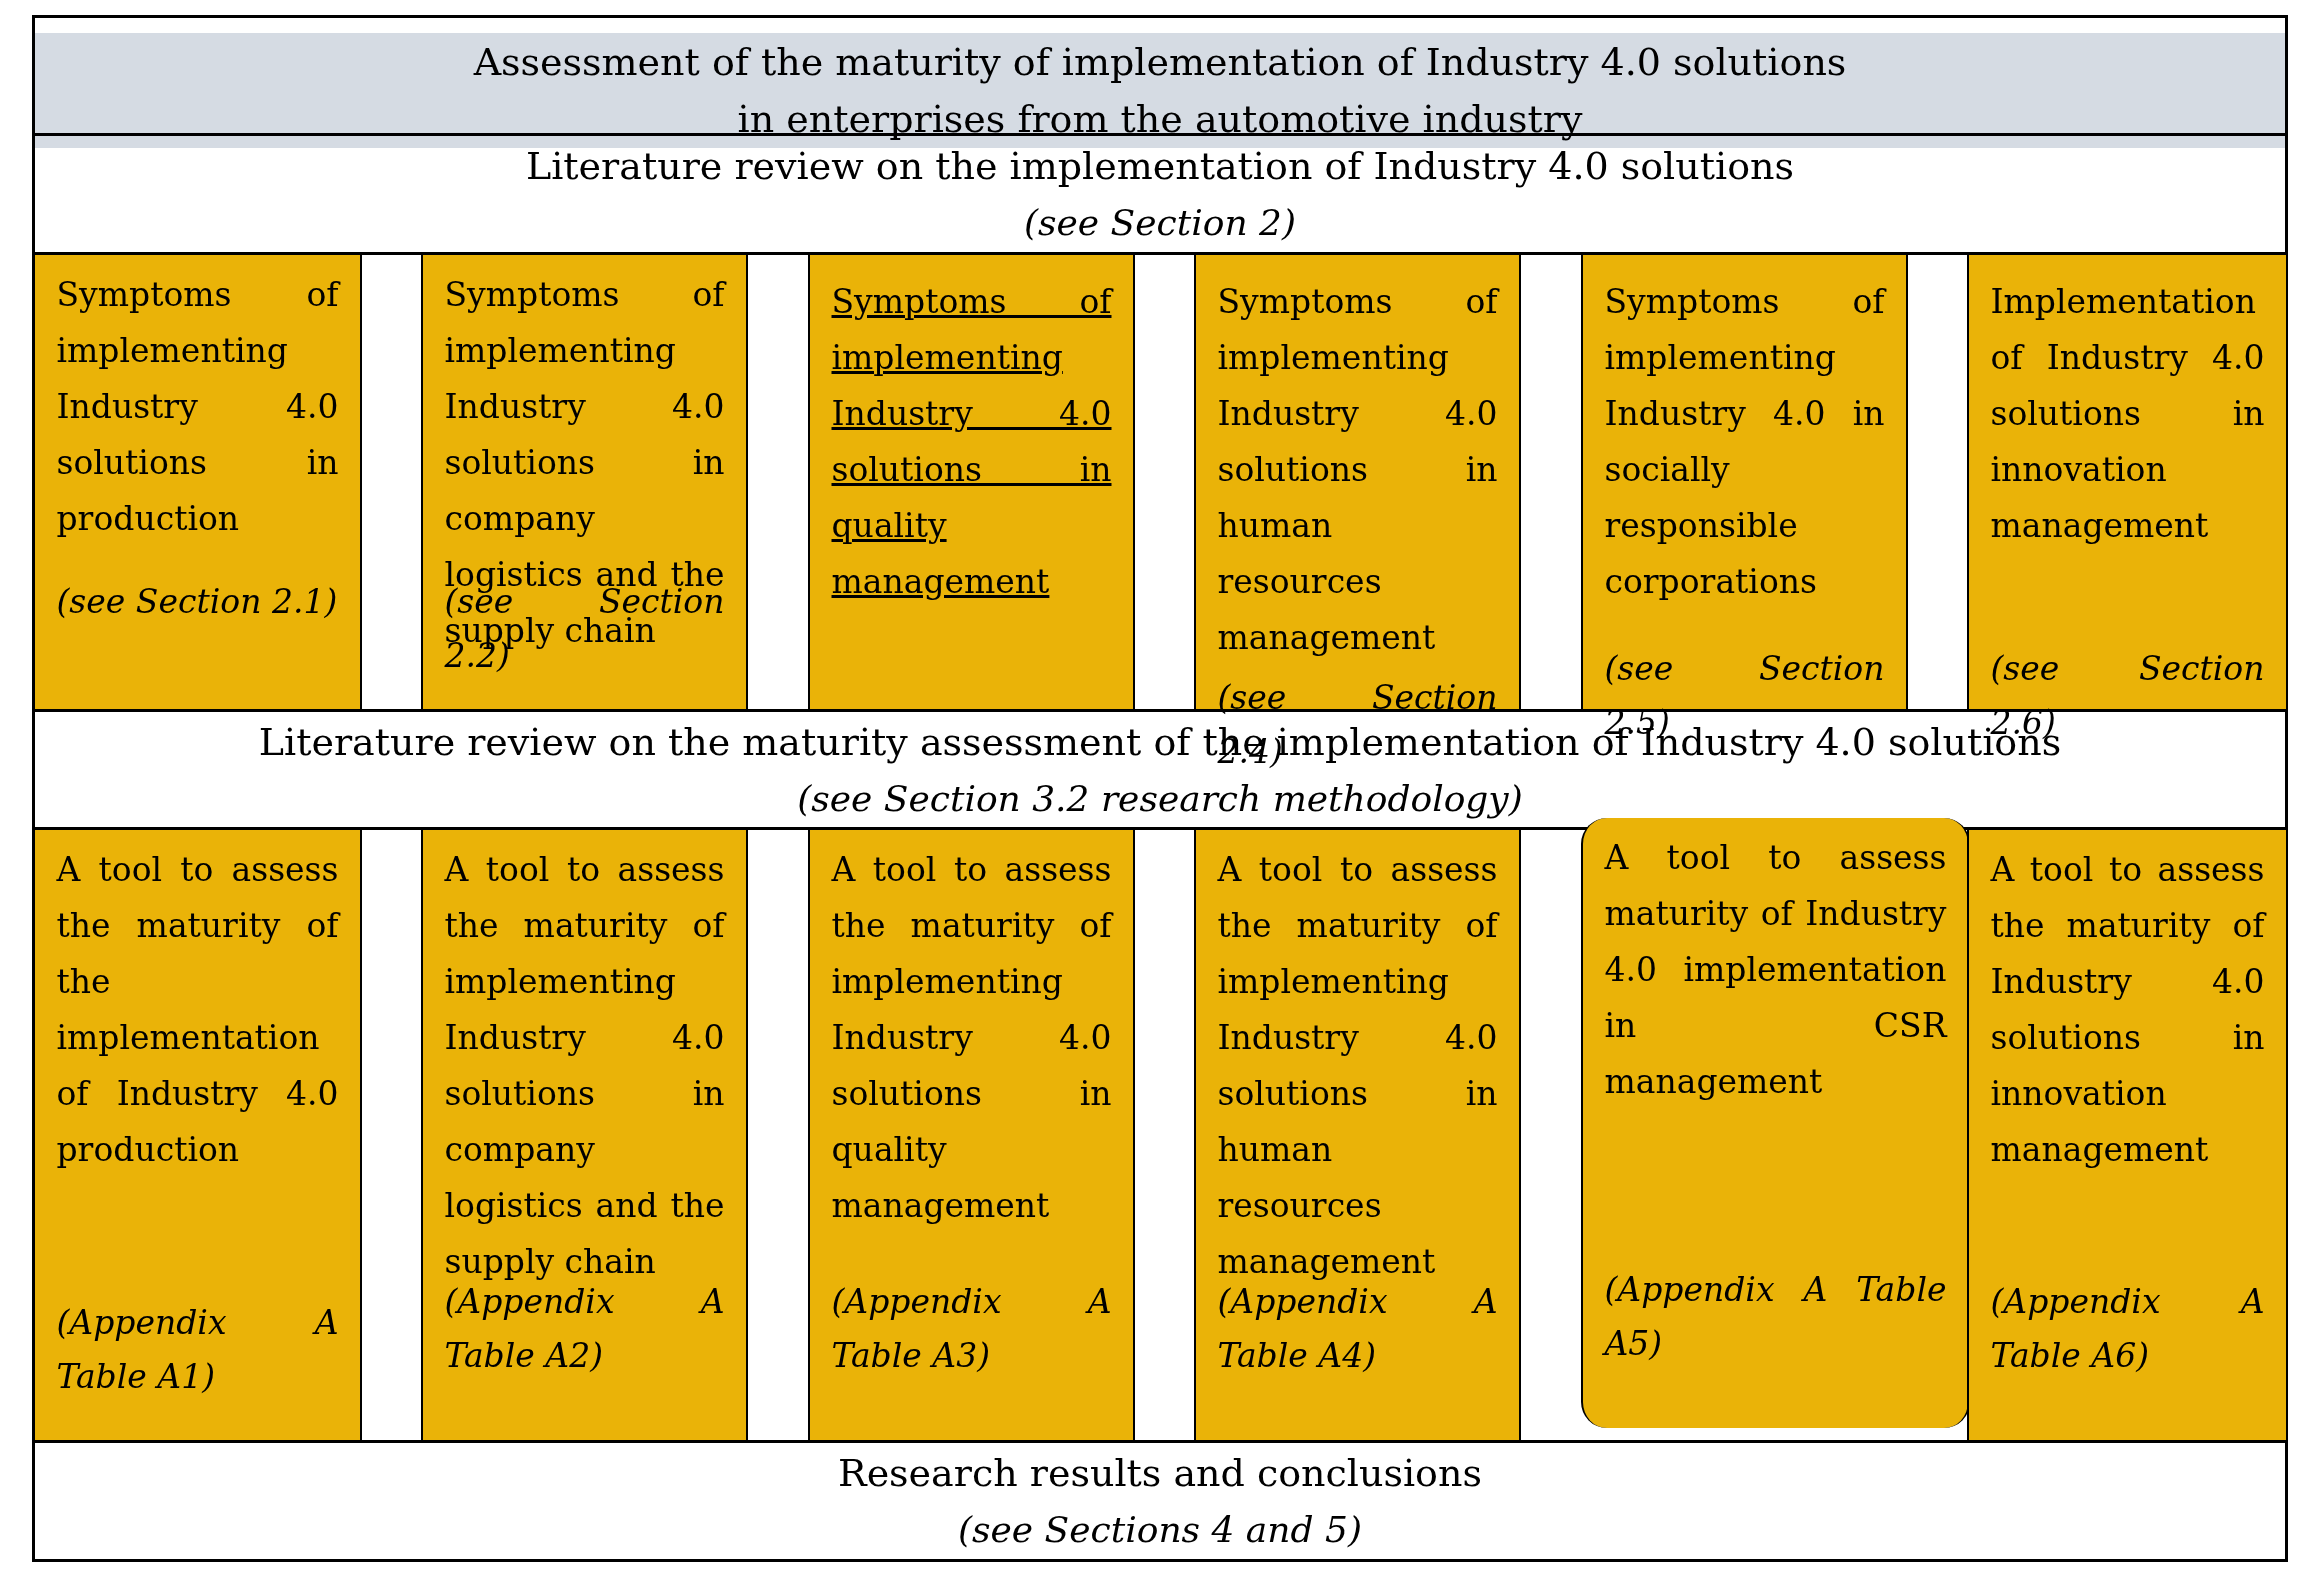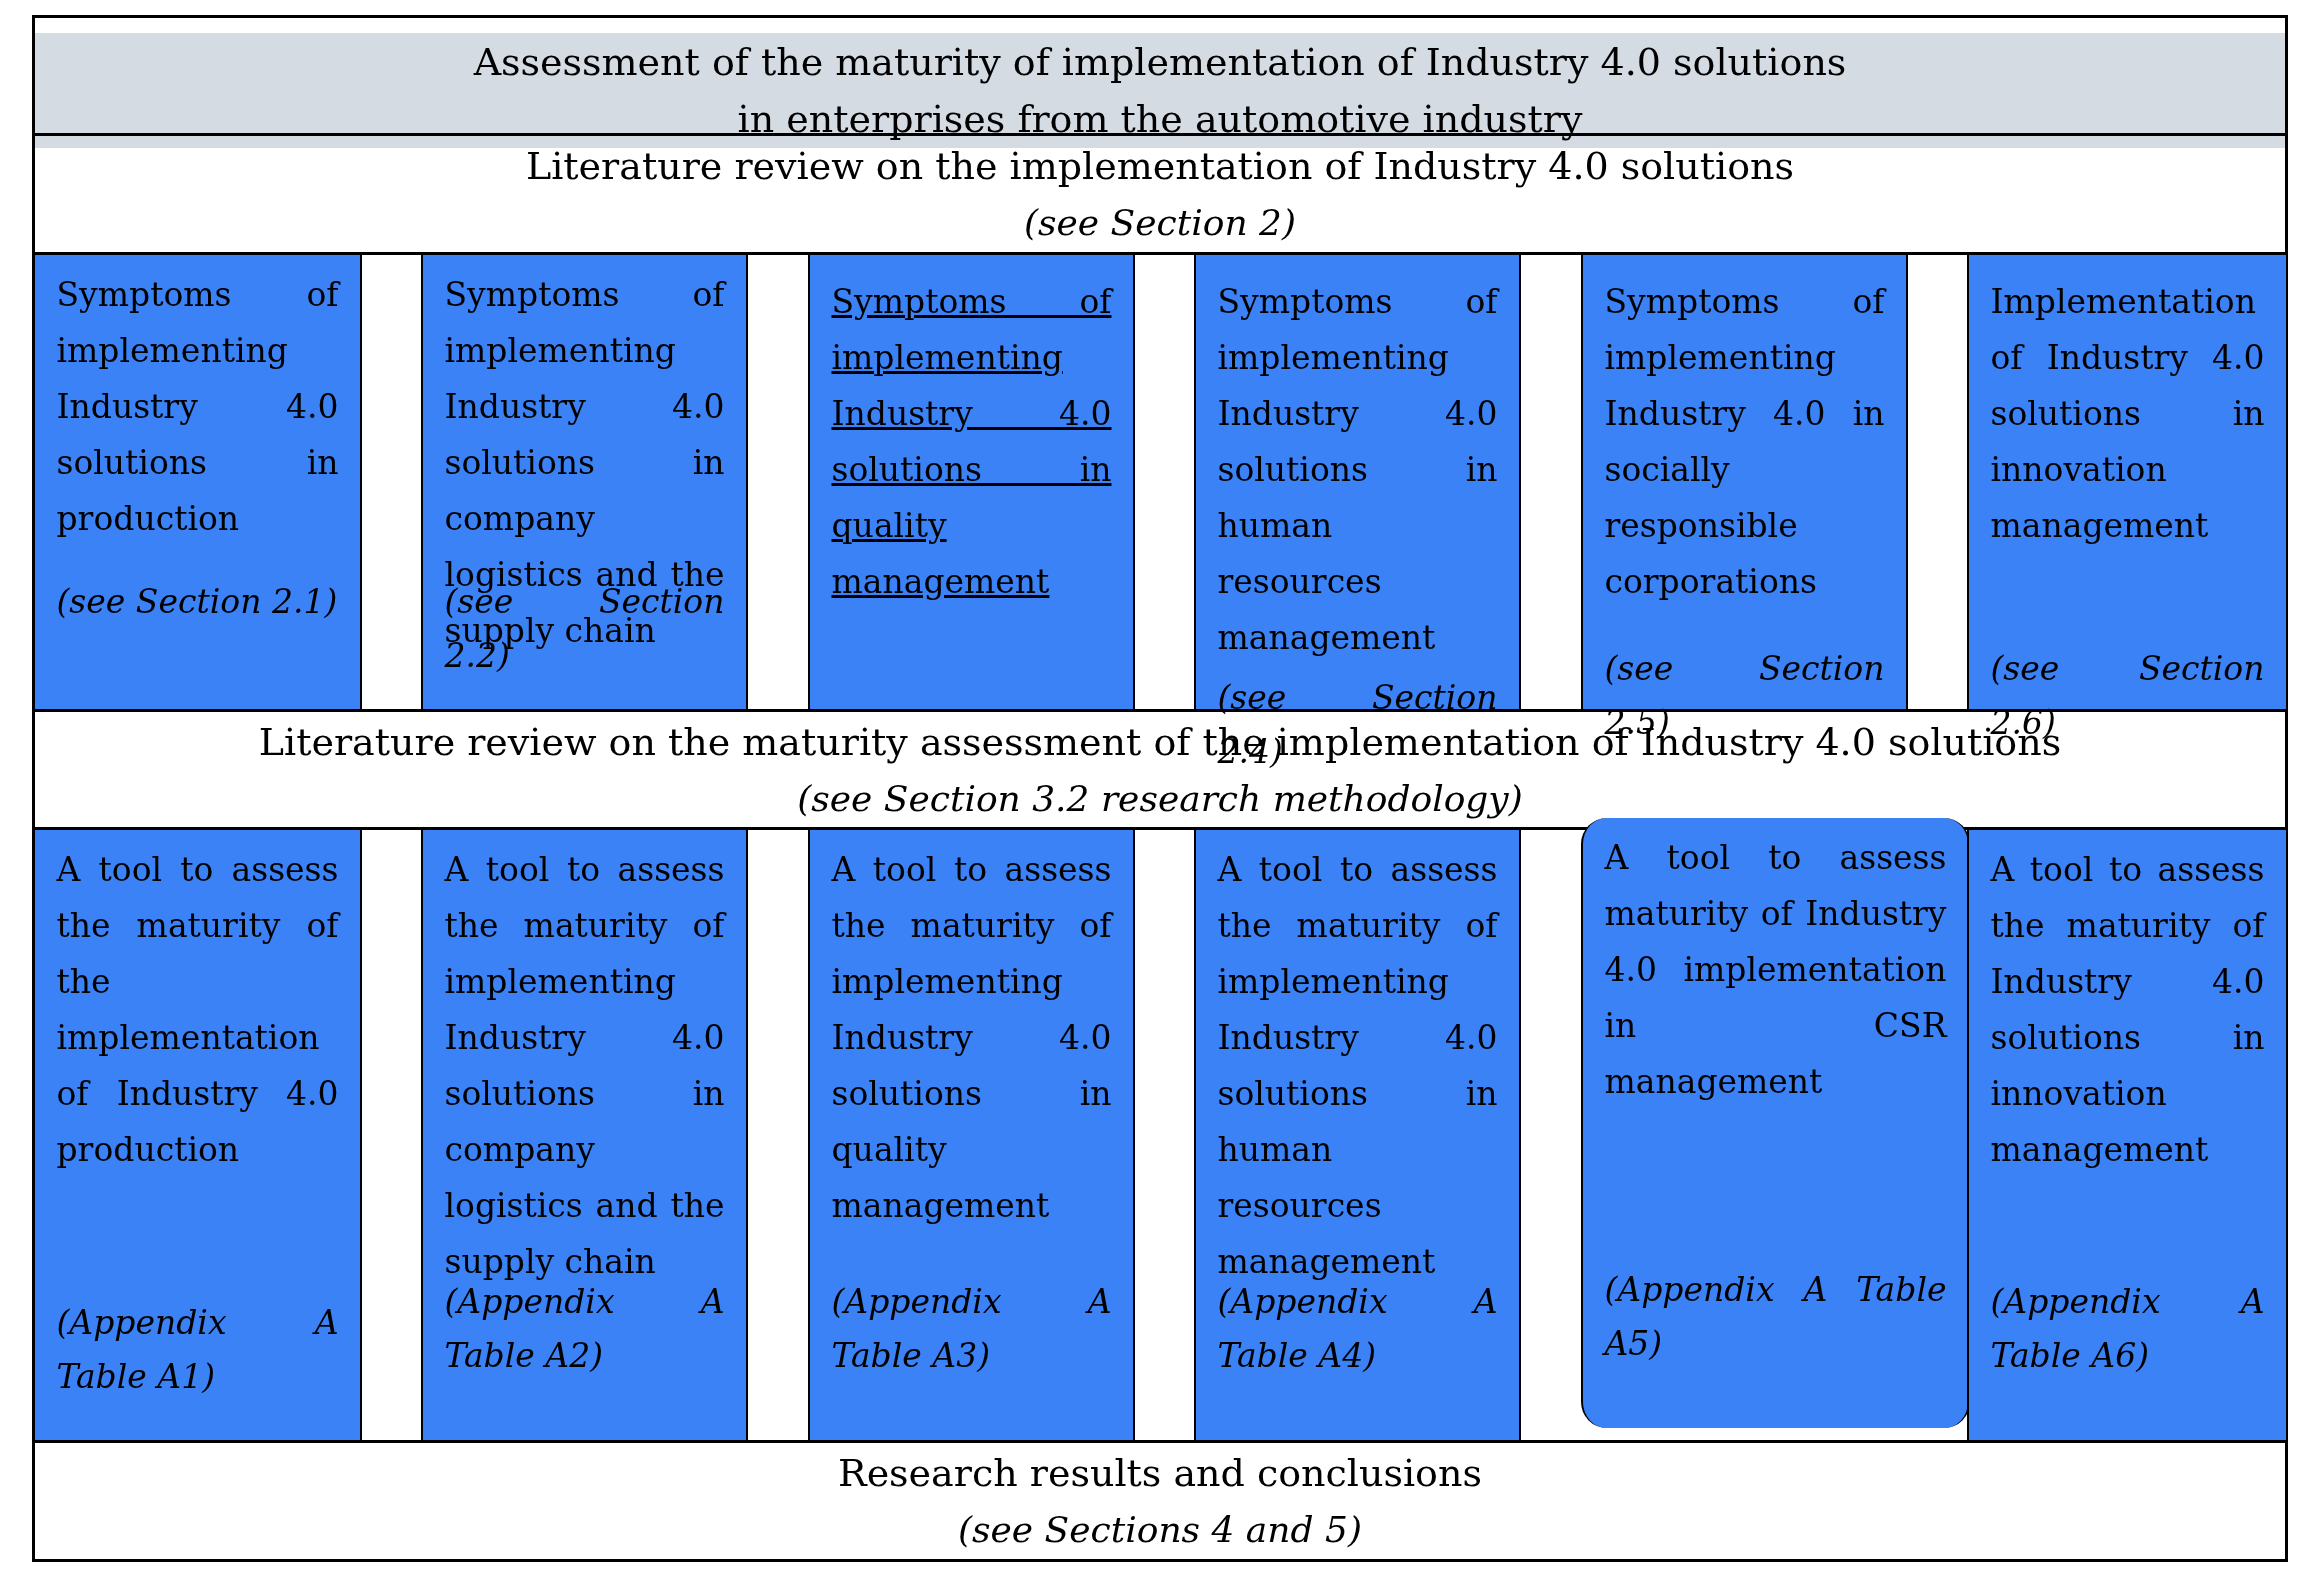--- a/index.html
+++ b/index.html
@@ -7,21 +7,21 @@
          font-family: "DejaVu Serif", "Liberation Serif", serif; color: #000; }
   .frame { position: absolute; left: 32px; top: 15px; width: 2256px; height: 1547px;
            border: 3px solid #000; box-sizing: border-box; }
   .band { position: absolute; left: 0; width: 100%; box-sizing: border-box;
           text-align: center; display: flex; flex-direction: column; justify-content: center;
           align-items: center; }
   .band.shaded { background: #d5dbe3; }
   .band .title { font-size: 38px; line-height: 57px; }
   .band .ref { font-size: 36px; line-height: 55px; font-style: italic; }
   .rule { position: absolute; left: 0; width: 100%; height: 3px; background: #000; }
-  .box { position: absolute; background: #3b82f6; box-sizing: border-box;
+  .box { position: absolute; background: #eab308; box-sizing: border-box;
          border-left: 2.4px solid #000; border-right: 2.4px solid #000;
          padding: 12px 21.5px 0 21.5px; }
   .box .body { font-size: 33px; line-height: 56px; text-align: justify; hyphens: none; }
   .box .ref { font-size: 33px; line-height: 54px; font-style: italic; text-align: justify; position: absolute; left: 21.5px; right: 21.5px; }
   .box.first { border-left: none; }
   .box.last { border-right: none; }
 </style>
 </head>
 <body>
 

